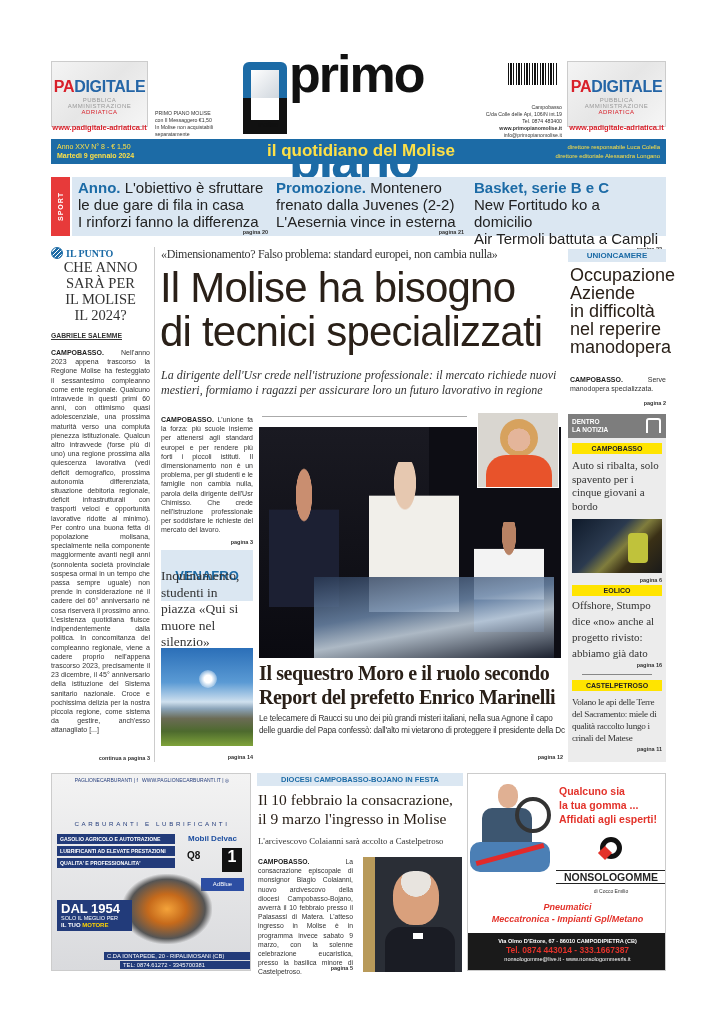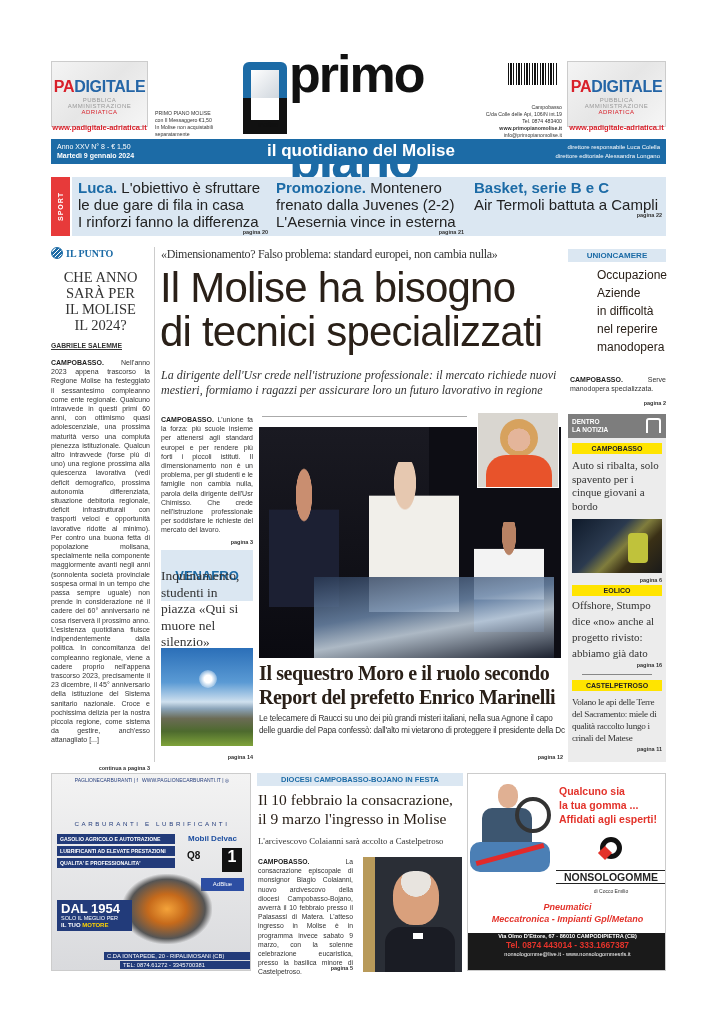--- a/index.html
+++ b/index.html
@@ -10,21 +10,21 @@
 
 
 .ad-box{border:1px solid #ccc;background:linear-gradient(135deg,#f4f4f4,#e6e6e6 50%,#f6f6f6);text-align:center;padding-top:16px}
 .ad-logo{font-weight:bold;font-size:16px;color:#2465a6;letter-spacing:-0.3px}
 .ad-logo .pa{color:#d8202a}
 .ad-sub{font-size:6px;color:#d8202a;letter-spacing:0.5px;margin-top:1px}
 .ad-sub .gray{color:#999}
 .ad-url{font-size:7.5px;color:#d8202a;font-weight:bold;margin-top:8px}
 .small-info{font-size:5.2px;line-height:7px;color:#333}
 .logo-word{font-family:"Liberation Sans",sans-serif;font-weight:bold;line-height:1;letter-spacing:-2px}
-.bluebar{background:#1c6ba6;color:#ffffff}
+.bluebar{background:#1c6ba6;color:#fde047}
 .barcode{background:repeating-linear-gradient(90deg,#111 0 1px,#fff 1px 2px,#111 2px 4px,#fff 4px 5px,#111 5px 6px,#fff 6px 8px)}
 
 
 .sport{background:#dbe7f2}
 .sport-tab{background:#e73a3a;color:#fff;font-size:7px;font-weight:bold;writing-mode:vertical-rl;transform:rotate(180deg);display:flex;align-items:center;justify-content:center;letter-spacing:1px}
 .sport-item{font-size:15px;line-height:17px;color:#222}
 .sport-item b{color:#1c6ba6}
 .pg{font-size:5.5px;font-weight:bold;text-align:right;color:#333}
 
 
@@ -89,43 +89,44 @@
   <div class="abs" style="right:6px;top:4px;font-size:6px;line-height:8.5px;text-align:right;">
     <div>direttore responsabile Luca Colella</div>
     <div>direttore editoriale Alessandra Longano</div>
   </div>
 </div>
 
 <div class="abs sport-tab" style="left:51px;top:177px;width:19px;height:59px;">SPORT</div>
 <div class="abs sport" style="left:72px;top:177px;width:594px;height:59px;"></div>
 
 <div class="abs" style="left:78px;top:179px;width:190px;">
-  <div class="sport-item"><b>Luca.</b><span> L'obiettivo è sfruttare</span></div>
+  <div class="sport-item"><b>Anno.</b><span> L'obiettivo è sfruttare</span></div>
   <div class="sport-item">le due gare di fila in casa</div>
   <div class="sport-item">I rinforzi fanno la differenza</div>
   <div class="pg" style="margin-top:-1px;">pagina 20</div>
 </div>
 <div class="abs" style="left:276px;top:179px;width:188px;">
   <div class="sport-item"><b>Promozione.</b><span> Montenero</span></div>
   <div class="sport-item">frenato dalla Juvenes (2-2)</div>
   <div class="sport-item">L'Aesernia vince in esterna</div>
   <div class="pg" style="margin-top:-1px;">pagina 21</div>
 </div>
 <div class="abs" style="left:474px;top:179px;width:188px;">
   <div class="sport-item"><b>Basket, serie B e C</b><span></span></div>
+  <div class="sport-item">New Fortitudo ko a domicilio</div>
   <div class="sport-item">Air Termoli battuta a Campli</div>
   <div class="pg" style="margin-top:-1px;">pagina 22</div>
 </div>
 
 <div class="abs" style="left:51px;top:247px;width:99px;">
   <div style="display:flex;align-items:center;gap:3px;">
     <span style="display:inline-block;width:12px;height:12px;border-radius:50%;background:repeating-linear-gradient(135deg,#1c6ba6 0 2px,#fff 2px 3px);border:1px solid #1c6ba6;"></span>
     <span class="serif" style="color:#1c6ba6;font-weight:bold;font-size:10px;">IL PUNTO</span>
   </div>
-  <div class="serif" style="text-align:center;font-size:14.5px;line-height:16px;margin-top:10px;color:#333;">
+  <div class="serif" style="text-align:center;font-size:14.5px;line-height:16px;color:#333;">
     <div>CHE ANNO</div>
     <div>SARÀ PER</div>
     <div>IL MOLISE</div>
     <div>IL 2024?</div>
   </div>
   <div style="font-size:6.8px;font-weight:bold;text-decoration:underline;margin-top:9px;color:#333;">GABRIELE SALEMME</div>
   <div class="body-txt" style="margin-top:9px;height:405px;overflow:hidden;">
     <b>CAMPOBASSO.</b><span> Nell'anno 2023 appena trascorso la Regione Molise ha festeggiato il sessantesimo compleanno come ente regionale. Qualcuno intravvede in questi primi 60 anni, con ottimismo quasi adolescenziale, una prossima maturità verso una compiuta pienezza istituzionale. Qualcun altro intravvede (forse più di uno) una regione prossima alla quiescenza lavorativa (vedi deficit demografico, prossima autonomia differenziata, situazione debitoria regionale, deficit infrastrutturali con trasporti veloci e opportunità lavorative ridotte al minimo). Per contro una buona fetta di popolazione molisana, specialmente nella componente maggiormente avanti negli anni (sonnolenta società provinciale sospesa ormai in un tempo che passa sempre uguale) non prende in considerazione né il cadere del 60° anniversario né cosa riserverà il prossimo anno. L'esistenza quotidiana fluisce indipendentemente dalla politica. In concomitanza del compleanno regionale, viene a cadere proprio nell'appena trascorso 2023, precisamente il 23 dicembre, il 45° anniversario della istituzione del Sistema sanitario nazionale. Croce e pochissima delizia per la nostra piccola regione, come sistema da gestire, anch'esso attanagliato [...]</span>
   </div>
   <div class="pg" style="margin-top:2px;">continua a pagina 3</div>
@@ -165,21 +166,21 @@
 </div>
 
 <div class="abs serif" style="left:259px;top:661px;width:306px;font-size:20px;line-height:24px;font-weight:bold;color:#2a2018;letter-spacing:-0.4px;">
   <div>Il sequestro Moro e il ruolo secondo</div>
   <div>Report del prefetto Enrico Marinelli</div>
 </div>
 <div class="abs" style="left:259px;top:713px;width:306px;font-size:8.2px;line-height:11.5px;color:#333;letter-spacing:-0.2px;">Le telecamere di Raucci su uno dei più grandi misteri italiani, nella sua Agnone il capo delle guardie del Papa confessò: dall'alto mi vietarono di proteggere il presidente della Dc</div>
 <div class="abs pg" style="left:259px;top:754px;width:304px;">pagina 12</div>
 
 <div class="abs kicker" style="left:568px;top:249px;width:98px;font-size:8px;padding:2px 0;">UNIONCAMERE</div>
-<div class="abs" style="left:570px;top:266px;width:98px;font-size:12px;line-height:18px;color:#2a2018;margin-left:27px;">
+<div class="abs" style="left:570px;top:266px;width:98px;font-size:18px;line-height:18px;color:#2a2018;">
   <div>Occupazione</div>
   <div>Aziende</div>
   <div>in difficoltà</div>
   <div>nel reperire</div>
   <div>manodopera</div>
 </div>
 <div class="abs body-txt" style="left:570px;top:375px;width:96px;"><b>CAMPOBASSO.</b><span> Serve manodopera specializzata.</span></div>
 <div class="abs pg" style="left:570px;top:400px;width:96px;">pagina 2</div>
 
 <div class="abs sidegray" style="left:568px;top:414px;width:98px;height:348px;"></div>
@@ -265,18 +266,18 @@
   </div>
   <div class="abs" style="left:132px;top:63px;width:22px;height:22px;border-radius:50%;border:5px solid #111;">
     <div style="position:absolute;left:-5px;top:6px;width:10px;height:10px;background:#e3332b;transform:rotate(45deg);"></div>
   </div>
   <div class="abs" style="left:88px;top:96px;width:110px;text-align:center;font-size:10.5px;font-weight:bold;color:#222;border-top:1px solid #222;border-bottom:1px solid #222;">NONSOLOGOMME</div>
   <div class="abs" style="left:88px;top:114px;width:110px;text-align:center;font-size:5px;color:#333;">di Cocco Emilio</div>
   <div class="abs" style="left:0;top:127px;width:199px;text-align:center;font-size:9px;line-height:12px;font-weight:bold;color:#e3332b;font-style:italic;">
     <div>Pneumatici</div>
     <div>Meccatronica - Impianti Gpl/Metano</div>
   </div>
-  <div class="abs" style="left:0;top:159px;width:199px;height:39px;background:#1a1a1a;text-align:center;">
+  <div class="abs" style="left:0;top:159px;width:199px;height:39px;background:#1a1a1a;text-align:center;padding-top:5px;">
     <div style="font-size:5.6px;color:#fff;font-weight:bold;">Via Olmo D'Ettore, 67 - 86010 CAMPODIPIETRA (CB)</div>
     <div style="font-size:8.5px;color:#e3332b;font-weight:bold;line-height:12px;">Tel. 0874 443014 - 333.1667387</div>
     <div style="font-size:5.6px;color:#fff;">nonsologomme@live.it - www.nonsologommesrls.it</div>
   </div>
 </div>
 
 </body></html>

